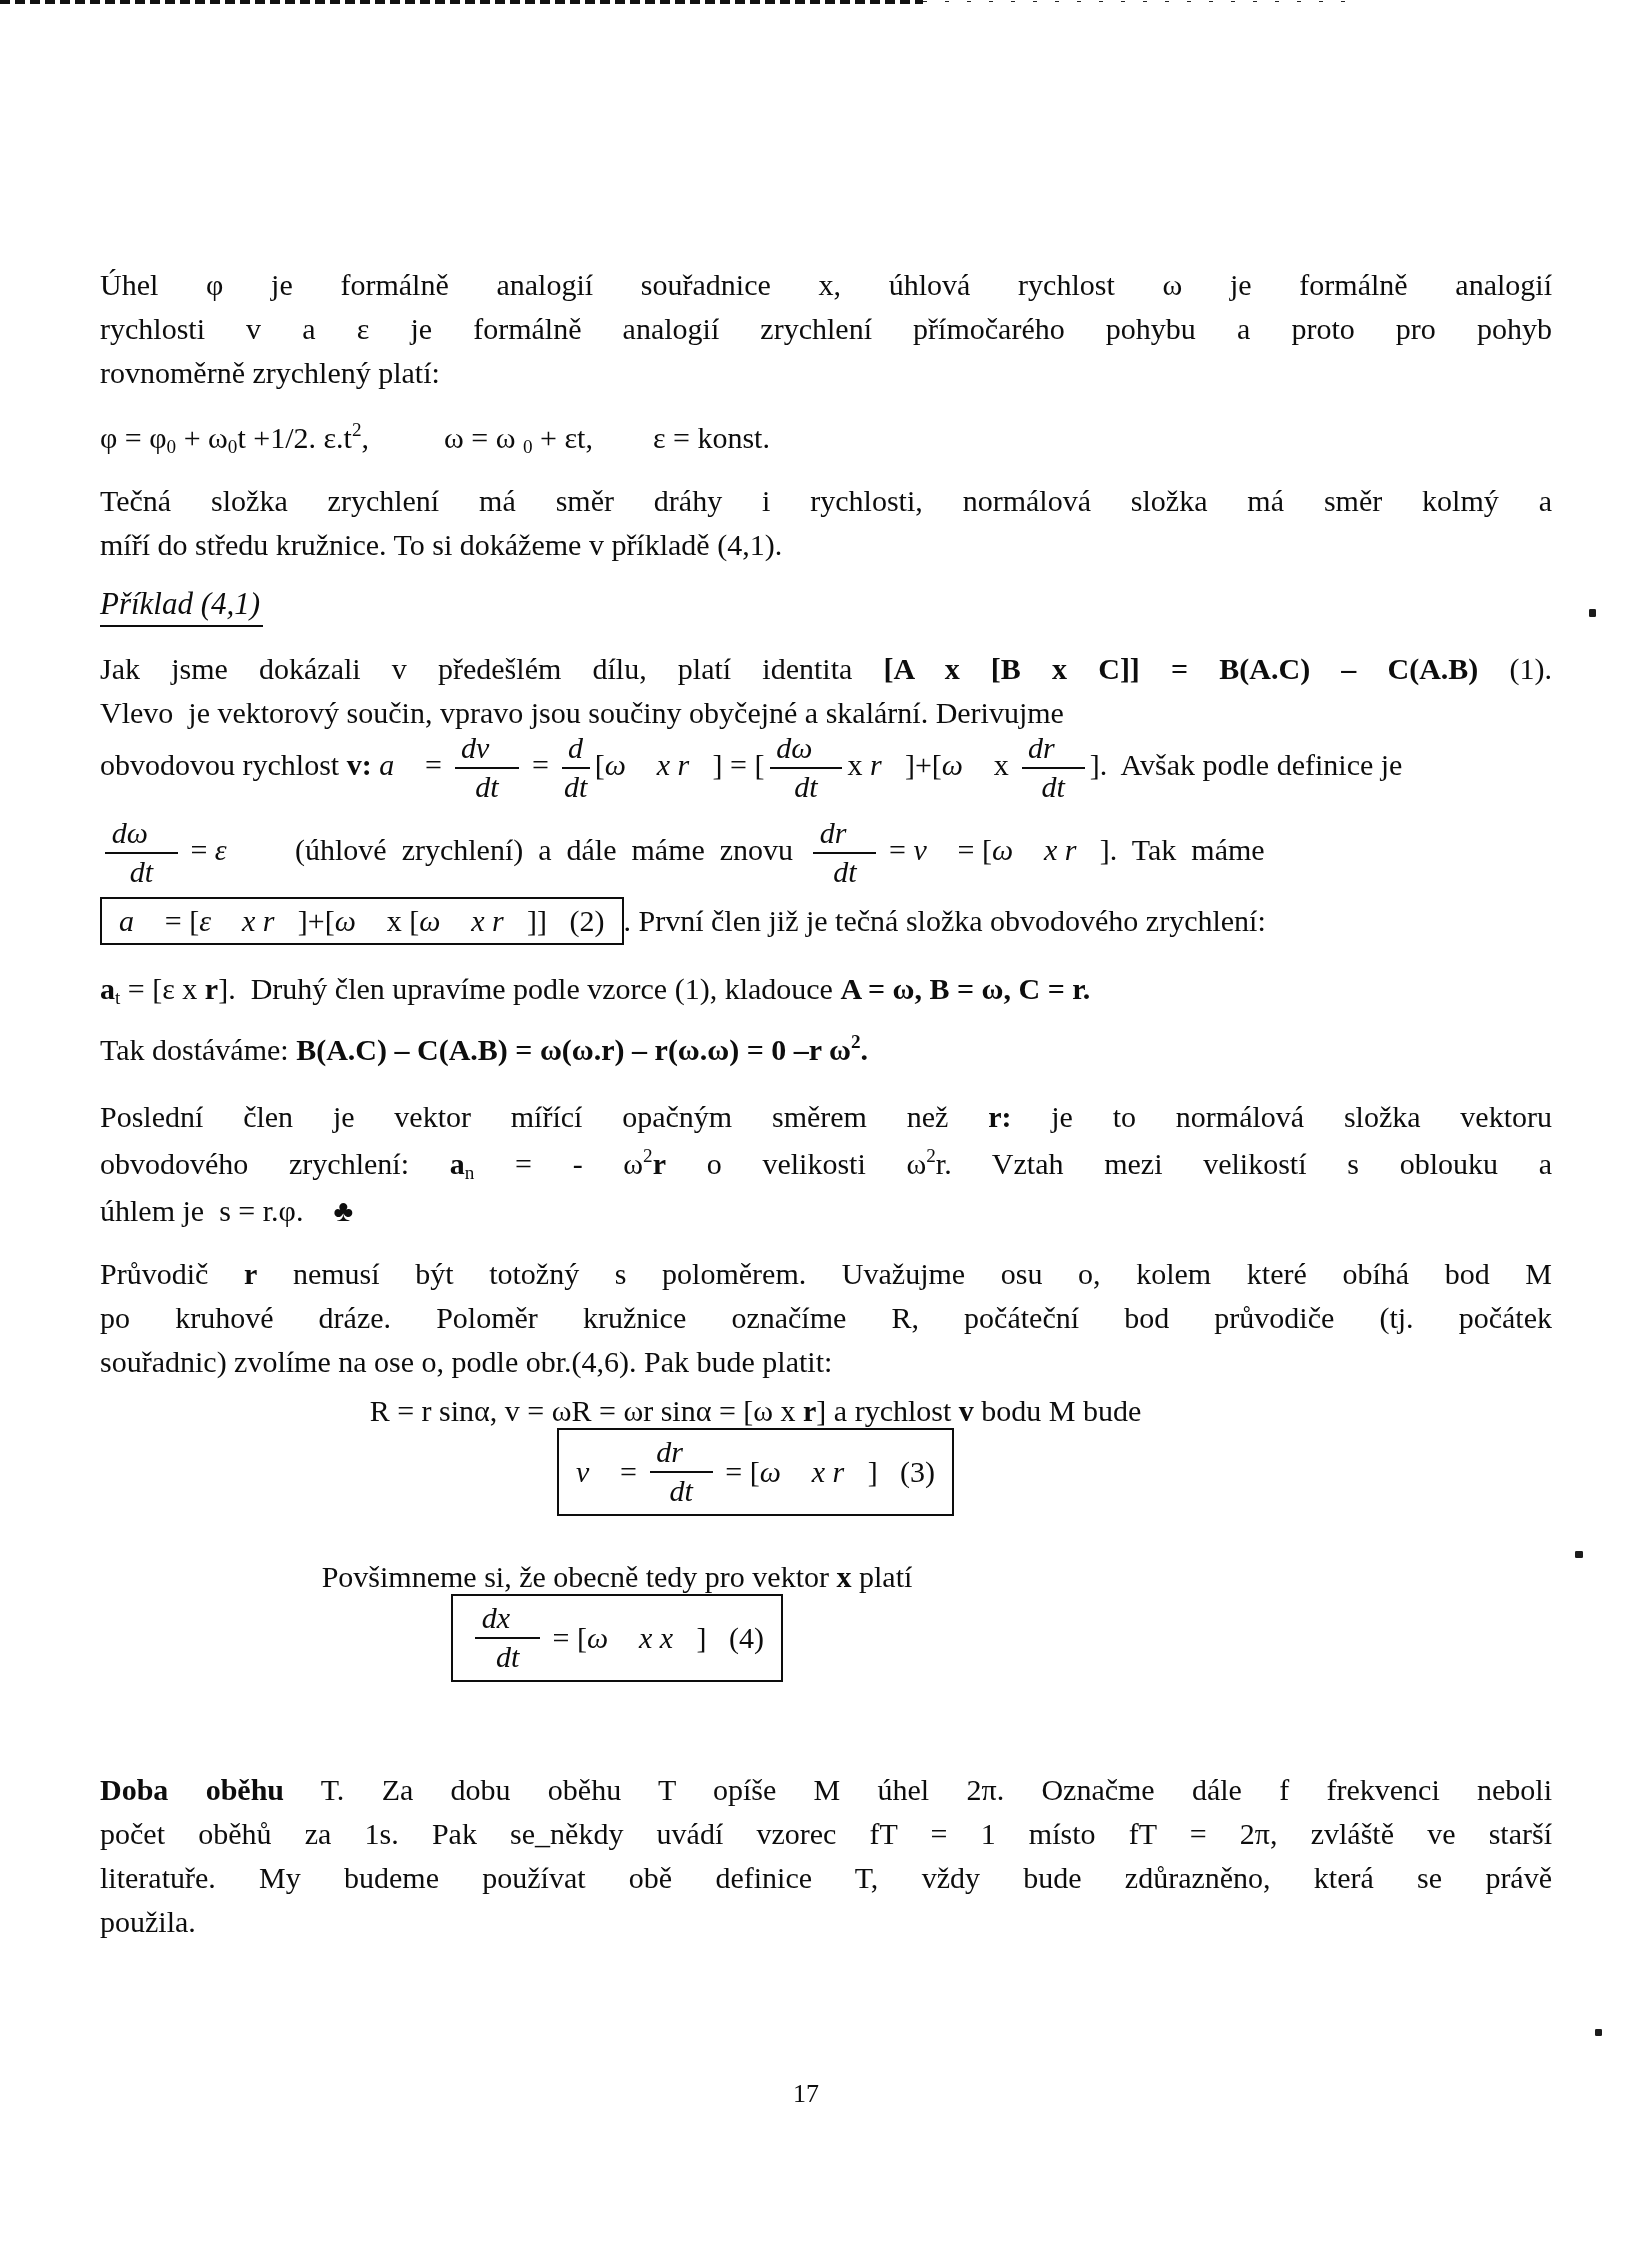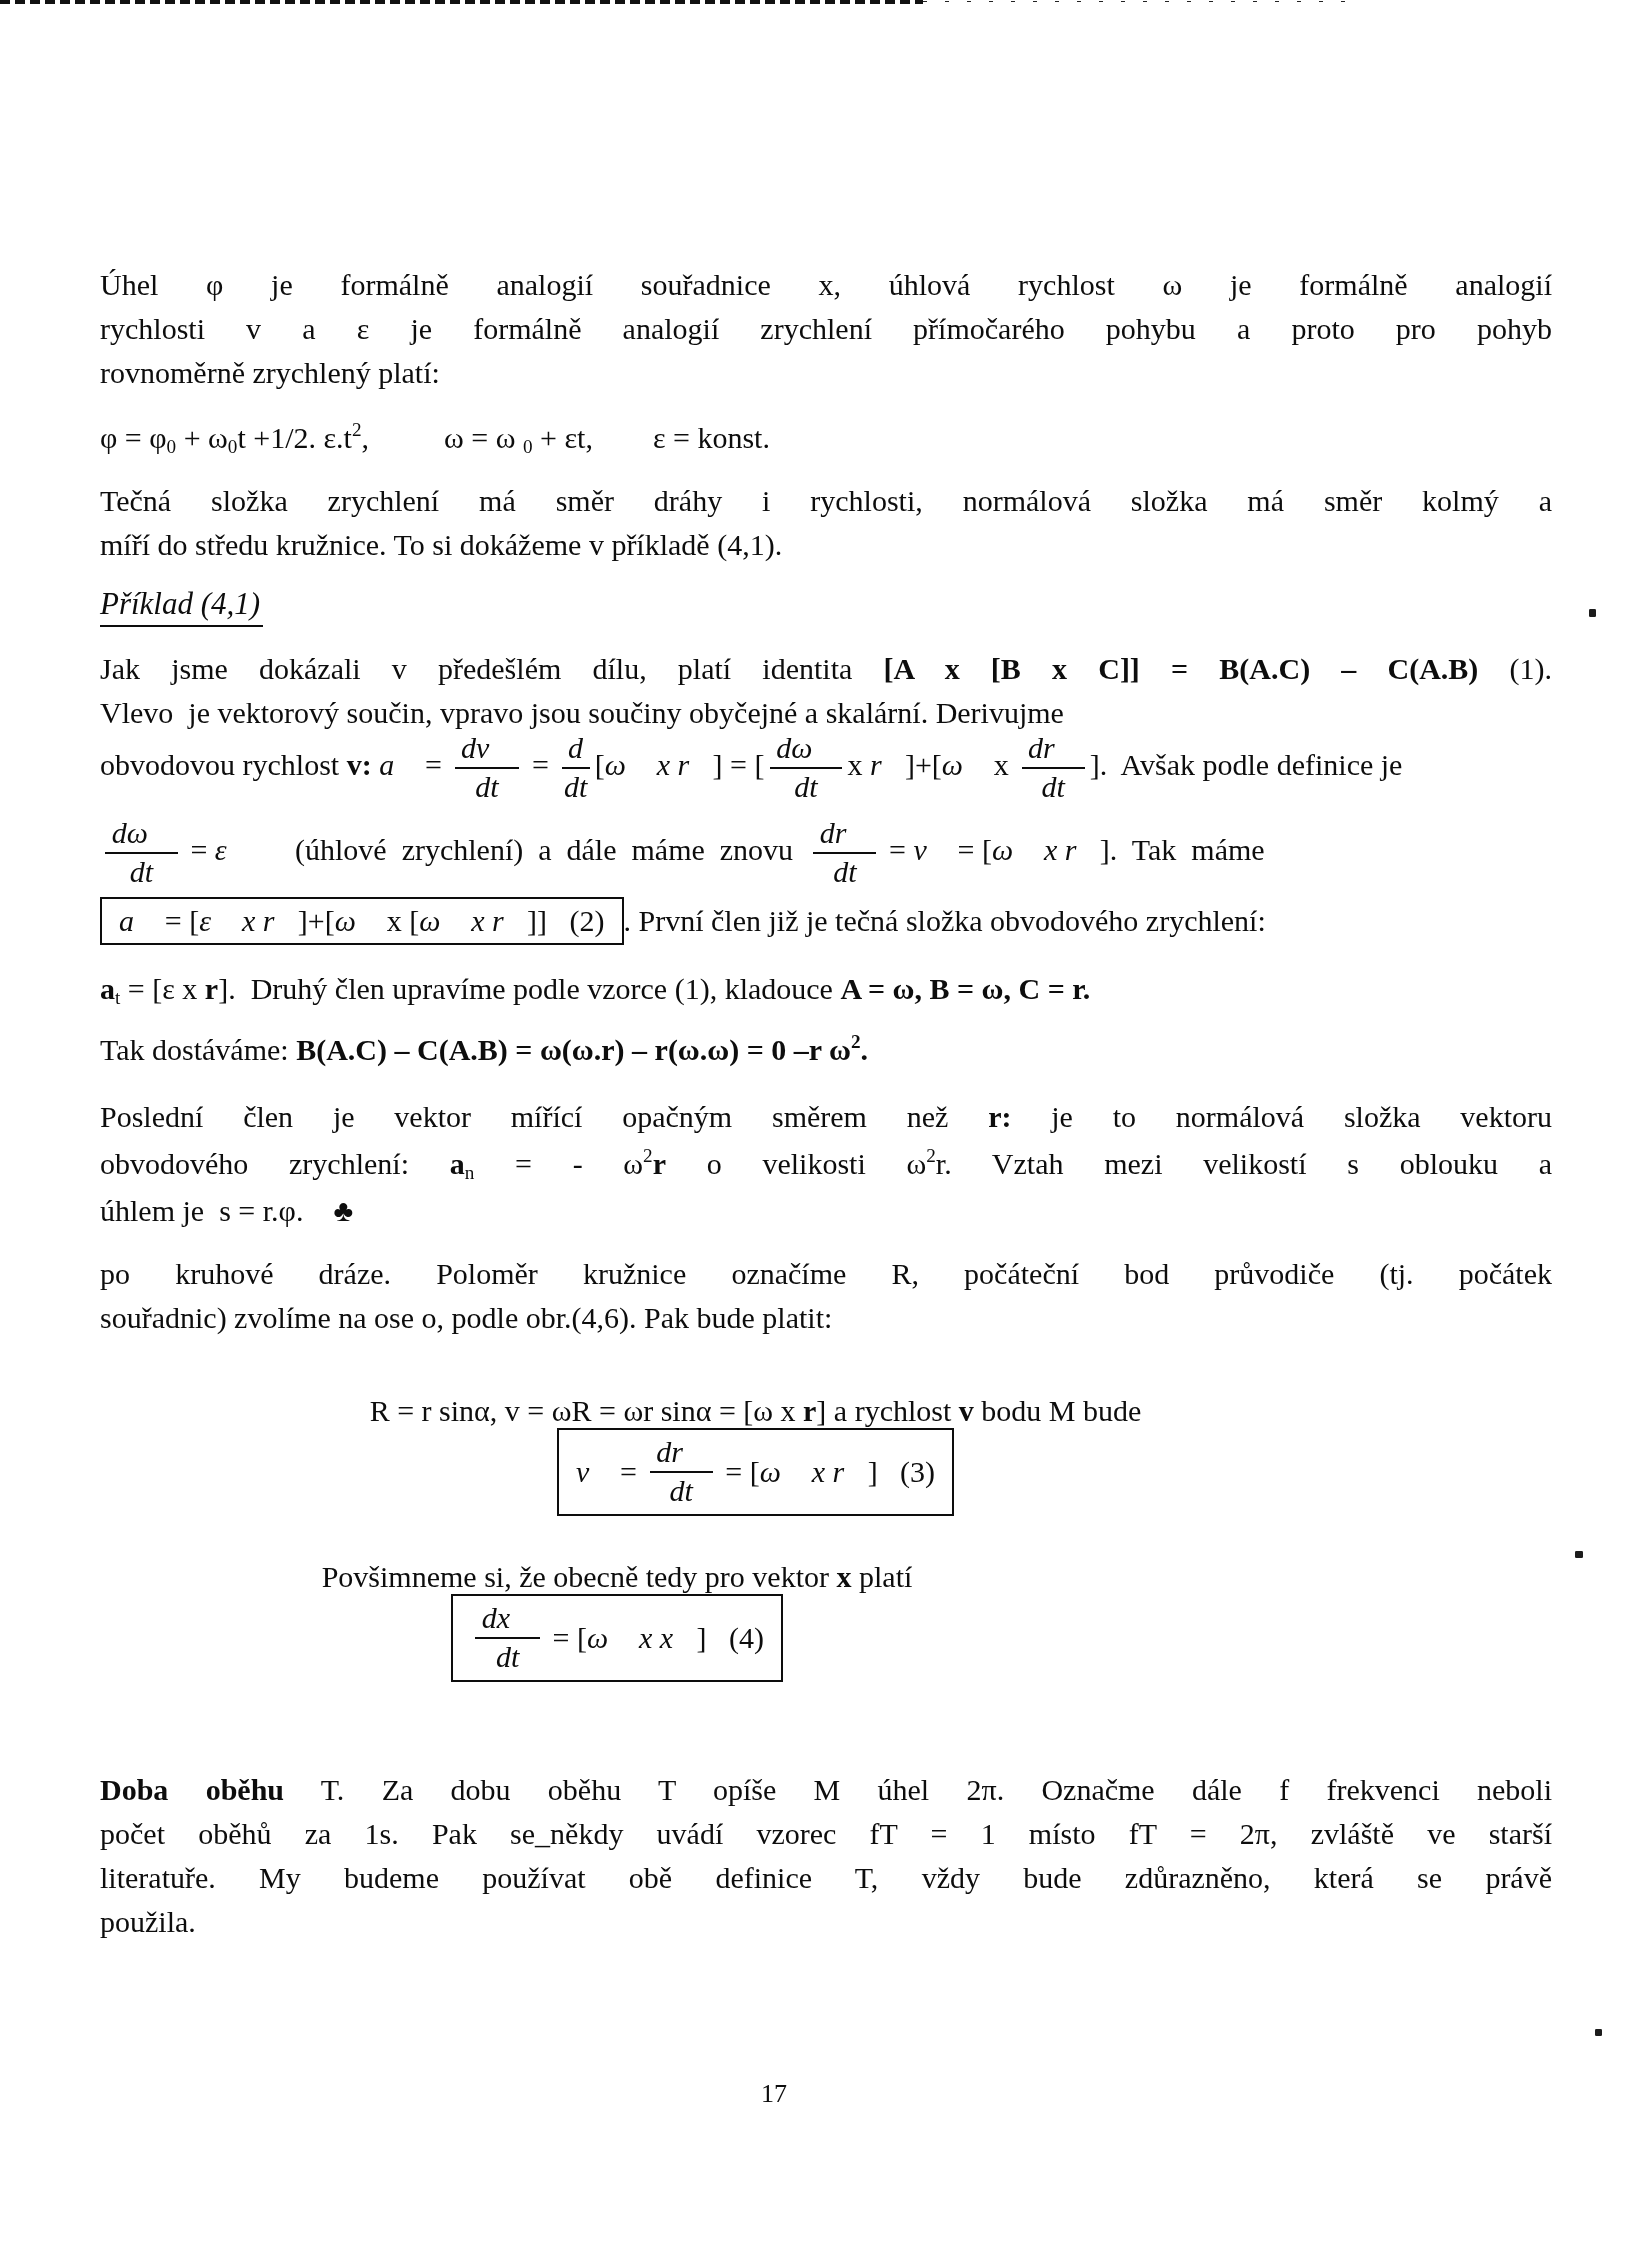--- a/index.html
+++ b/index.html
@@ -104,20 +104,21 @@
 
 <div class="abs mrow block" style="left:100px;top:1033px;">Tak dostáváme: <b>B(A.C) – C(A.B) = ω(ω.r) – r(ω.ω) = 0 –r ω<sup>2</sup>.</b></div>
 
 <div class="abs block" style="left:100px;top:1093px;">
   <div class="line stretch" style="line-height:47px;">Poslední člen je vektor mířící opačným směrem než <b>r:</b> je to normálová složka vektoru</div>
   <div class="line stretch" style="line-height:47px;">obvodového zrychlení:  <b>a</b><sub>n</sub> = - ω<sup>2</sup><b>r</b> o velikosti ω<sup>2</sup>r.  Vztah mezi velikostí s oblouku a</div>
   <div class="line" style="line-height:47px;">úhlem je  s = r.φ.    ♣</div>
 </div>
 
 <div class="abs block" style="left:100px;top:1252px;">
+  <div class="line stretch">Průvodič <b>r</b> nemusí být totožný s poloměrem. Uvažujme osu o, kolem které obíhá bod M</div>
   <div class="line stretch">po kruhové dráze. Poloměr kružnice označíme R, počáteční bod průvodiče (tj. počátek</div>
   <div class="line">souřadnic) zvolíme na ose o, podle obr.(4,6). Pak bude platit:</div>
 </div>
 
 <div class="abs eqrow" style="left:100px;top:1394px;width:1311px;height:97px;">
   <span class="t">R = r sinα, v = ωR = ωr sinα = [ω x <b>r</b>] a rychlost <b>v</b> bodu M bude</span>
   <span class="eqbox"><i>v⃗</i> = <span class="frac"><span class="num">dr⃗</span><span class="den">dt</span></span> = [<i>ω⃗ x r⃗</i>]   (3)</span>
 </div>
 
 <div class="abs eqrow" style="left:100px;top:1560px;width:1034px;height:90px;text-align:right;">
@@ -125,14 +126,14 @@
   <span class="eqbox"><span class="frac"><span class="num">dx⃗</span><span class="den">dt</span></span> = [<i>ω⃗ x x⃗</i>]   (4)</span>
 </div>
 
 <div class="abs block" style="left:100px;top:1768px;">
   <div class="line stretch"><b>Doba oběhu</b> T. Za dobu oběhu T opíše M úhel 2π. Označme dále f frekvenci neboli</div>
   <div class="line stretch">počet oběhů za 1s. Pak se_někdy  uvádí vzorec fT = 1 místo fT = 2π, zvláště ve starší</div>
   <div class="line stretch">literatuře. My  budeme používat obě definice T, vždy bude zdůrazněno, která se právě</div>
   <div class="line">použila.</div>
 </div>
 
-<div class="abs pageno" style="left:729px;top:2079px;width:90px;">17</div>
+<div class="abs pageno" style="left:729px;top:2079px;width:90px;text-align:right;">17</div>
 
 
 </body></html>

